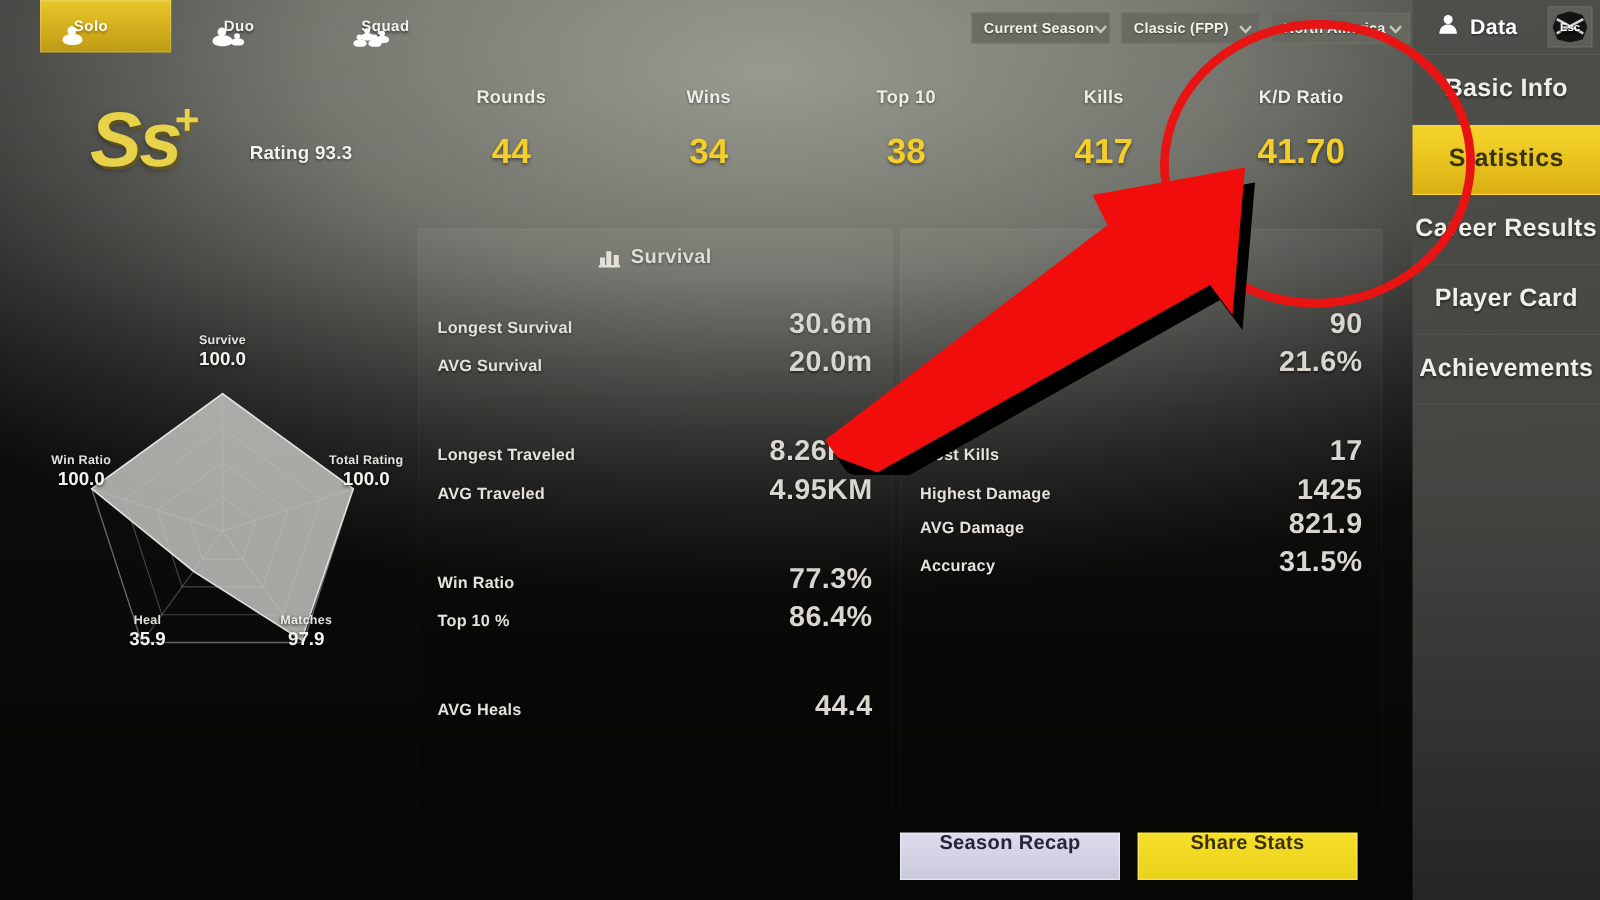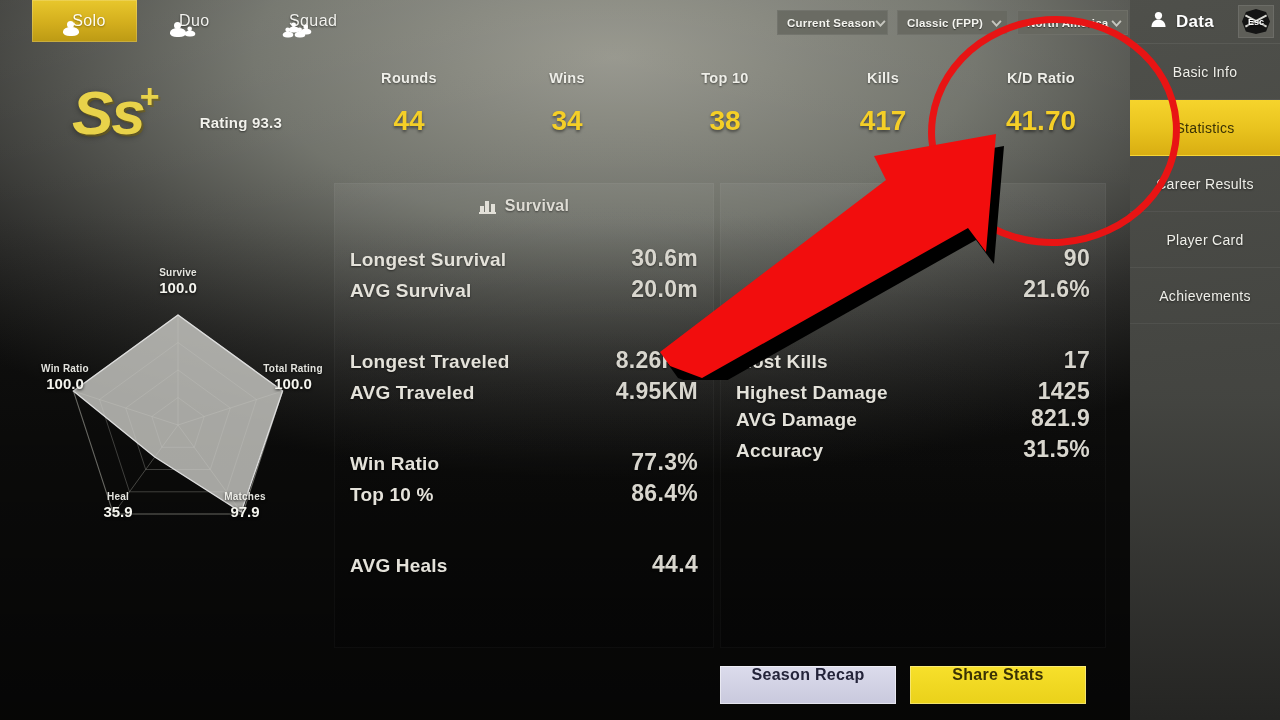--- a/index.html
+++ b/index.html
@@ -24,24 +24,23 @@
       linear-gradient(180deg, rgba(255,255,255,0.05) 0%, rgba(255,255,255,0.02) 30%, rgba(0,0,0,0.25) 62%, rgba(0,0,0,0.6) 100%);
     pointer-events: none;
   }
 
   
   .topbar { position: absolute; left: 0; top: 0; width: 1130px; height: 42px; }
   .mode-tab {
     position: absolute; top: 0; height: 42px;
     display: flex; align-items: center; gap: 9px;
     padding: 0 18px;
-    color: #f2f2ee; font-size: 16px; font-weight: normal;
+    color: #f2f2ee; font-size: 12px; font-weight: bold;
     letter-spacing: .4px;
     text-shadow: 0 1px 2px rgba(0,0,0,.55);
-    justify-content: center;
   }
   .mode-tab.active {
     background: linear-gradient(180deg, #e8c72c 0%, #d3ae1d 55%, #bc9a14 100%);
     color: #ffffff;
     box-shadow: inset 0 0 0 1px rgba(255,255,255,.18);
   }
   .mode-tab.active .mtxt { color: #fffdf2; text-shadow: 0 1px 2px rgba(90,70,0,.6); }
   .mi { display: inline-block; }
   .person { position: relative; width: 16px; height: 15px; }
   .person i { position: absolute; display: block; background: #fff; }
@@ -101,21 +100,21 @@
   }
   .esc-shape .x1, .esc-shape .x2 {
     position: absolute; left: 2px; top: 11px; width: 24px; height: 2px; background: #d8d8d2;
   }
   .esc-shape .x1 { transform: rotate(28deg); }
   .esc-shape .x2 { transform: rotate(-28deg); }
   .esc-shape .lbl { position: relative; color: #fff; font-size: 9px; font-weight: bold; z-index: 3;
     text-shadow: 0 1px 2px #000; }
   .sb-item {
     height: 56px; display: flex; align-items: center; justify-content: center;
-    color: #efefe9; font-size: 14px; font-weight: normal; letter-spacing: .3px;
+    color: #efefe9; font-size: 20px; font-weight: bold; letter-spacing: .3px;
     border-bottom: 1px solid rgba(255,255,255,.055);
     text-shadow: 0 1px 2px rgba(0,0,0,.5);
     text-align: center;
   }
   .sb-item.active {
     background: linear-gradient(180deg, #f6d42c 0%, #e9c41f 50%, #d9ae12 100%);
     color: #3a3205; text-shadow: none;
   }
 
   
@@ -179,21 +178,21 @@
   .barchart-ico { width: 17px; height: 15px; position: relative; }
   .barchart-ico i { position: absolute; bottom: 2px; width: 4px; background: #e2e0d8; }
   .barchart-ico .b1 { left: 1px; height: 6px; }
   .barchart-ico .b2 { left: 6.5px; height: 11px; }
   .barchart-ico .b3 { left: 12px; height: 8px; }
   .barchart-ico .base { position: absolute; left: 0; bottom: 0; width: 17px; height: 1.5px; background: #e2e0d8; }
 
   .stat-group { padding: 0 16px; }
   .stat-row { display: flex; justify-content: space-between; align-items: baseline; }
   .stat-row .sl {
-    color: #e4e2da; font-size: 19px; font-weight: bold; letter-spacing: .2px;
+    color: #e4e2da; font-size: 13px; font-weight: bold; letter-spacing: .2px;
     text-shadow: 0 1px 2px rgba(0,0,0,.5);
   }
   .stat-row .sv {
     color: #d8d6ce; font-size: 23px; font-weight: bold; letter-spacing: .3px;
     text-shadow: 0 1px 2px rgba(0,0,0,.5);
   }
 
   
   .btnrow { position: absolute; left: 720px; top: 666px; display: flex; gap: 14px; }
   .gbtn {

